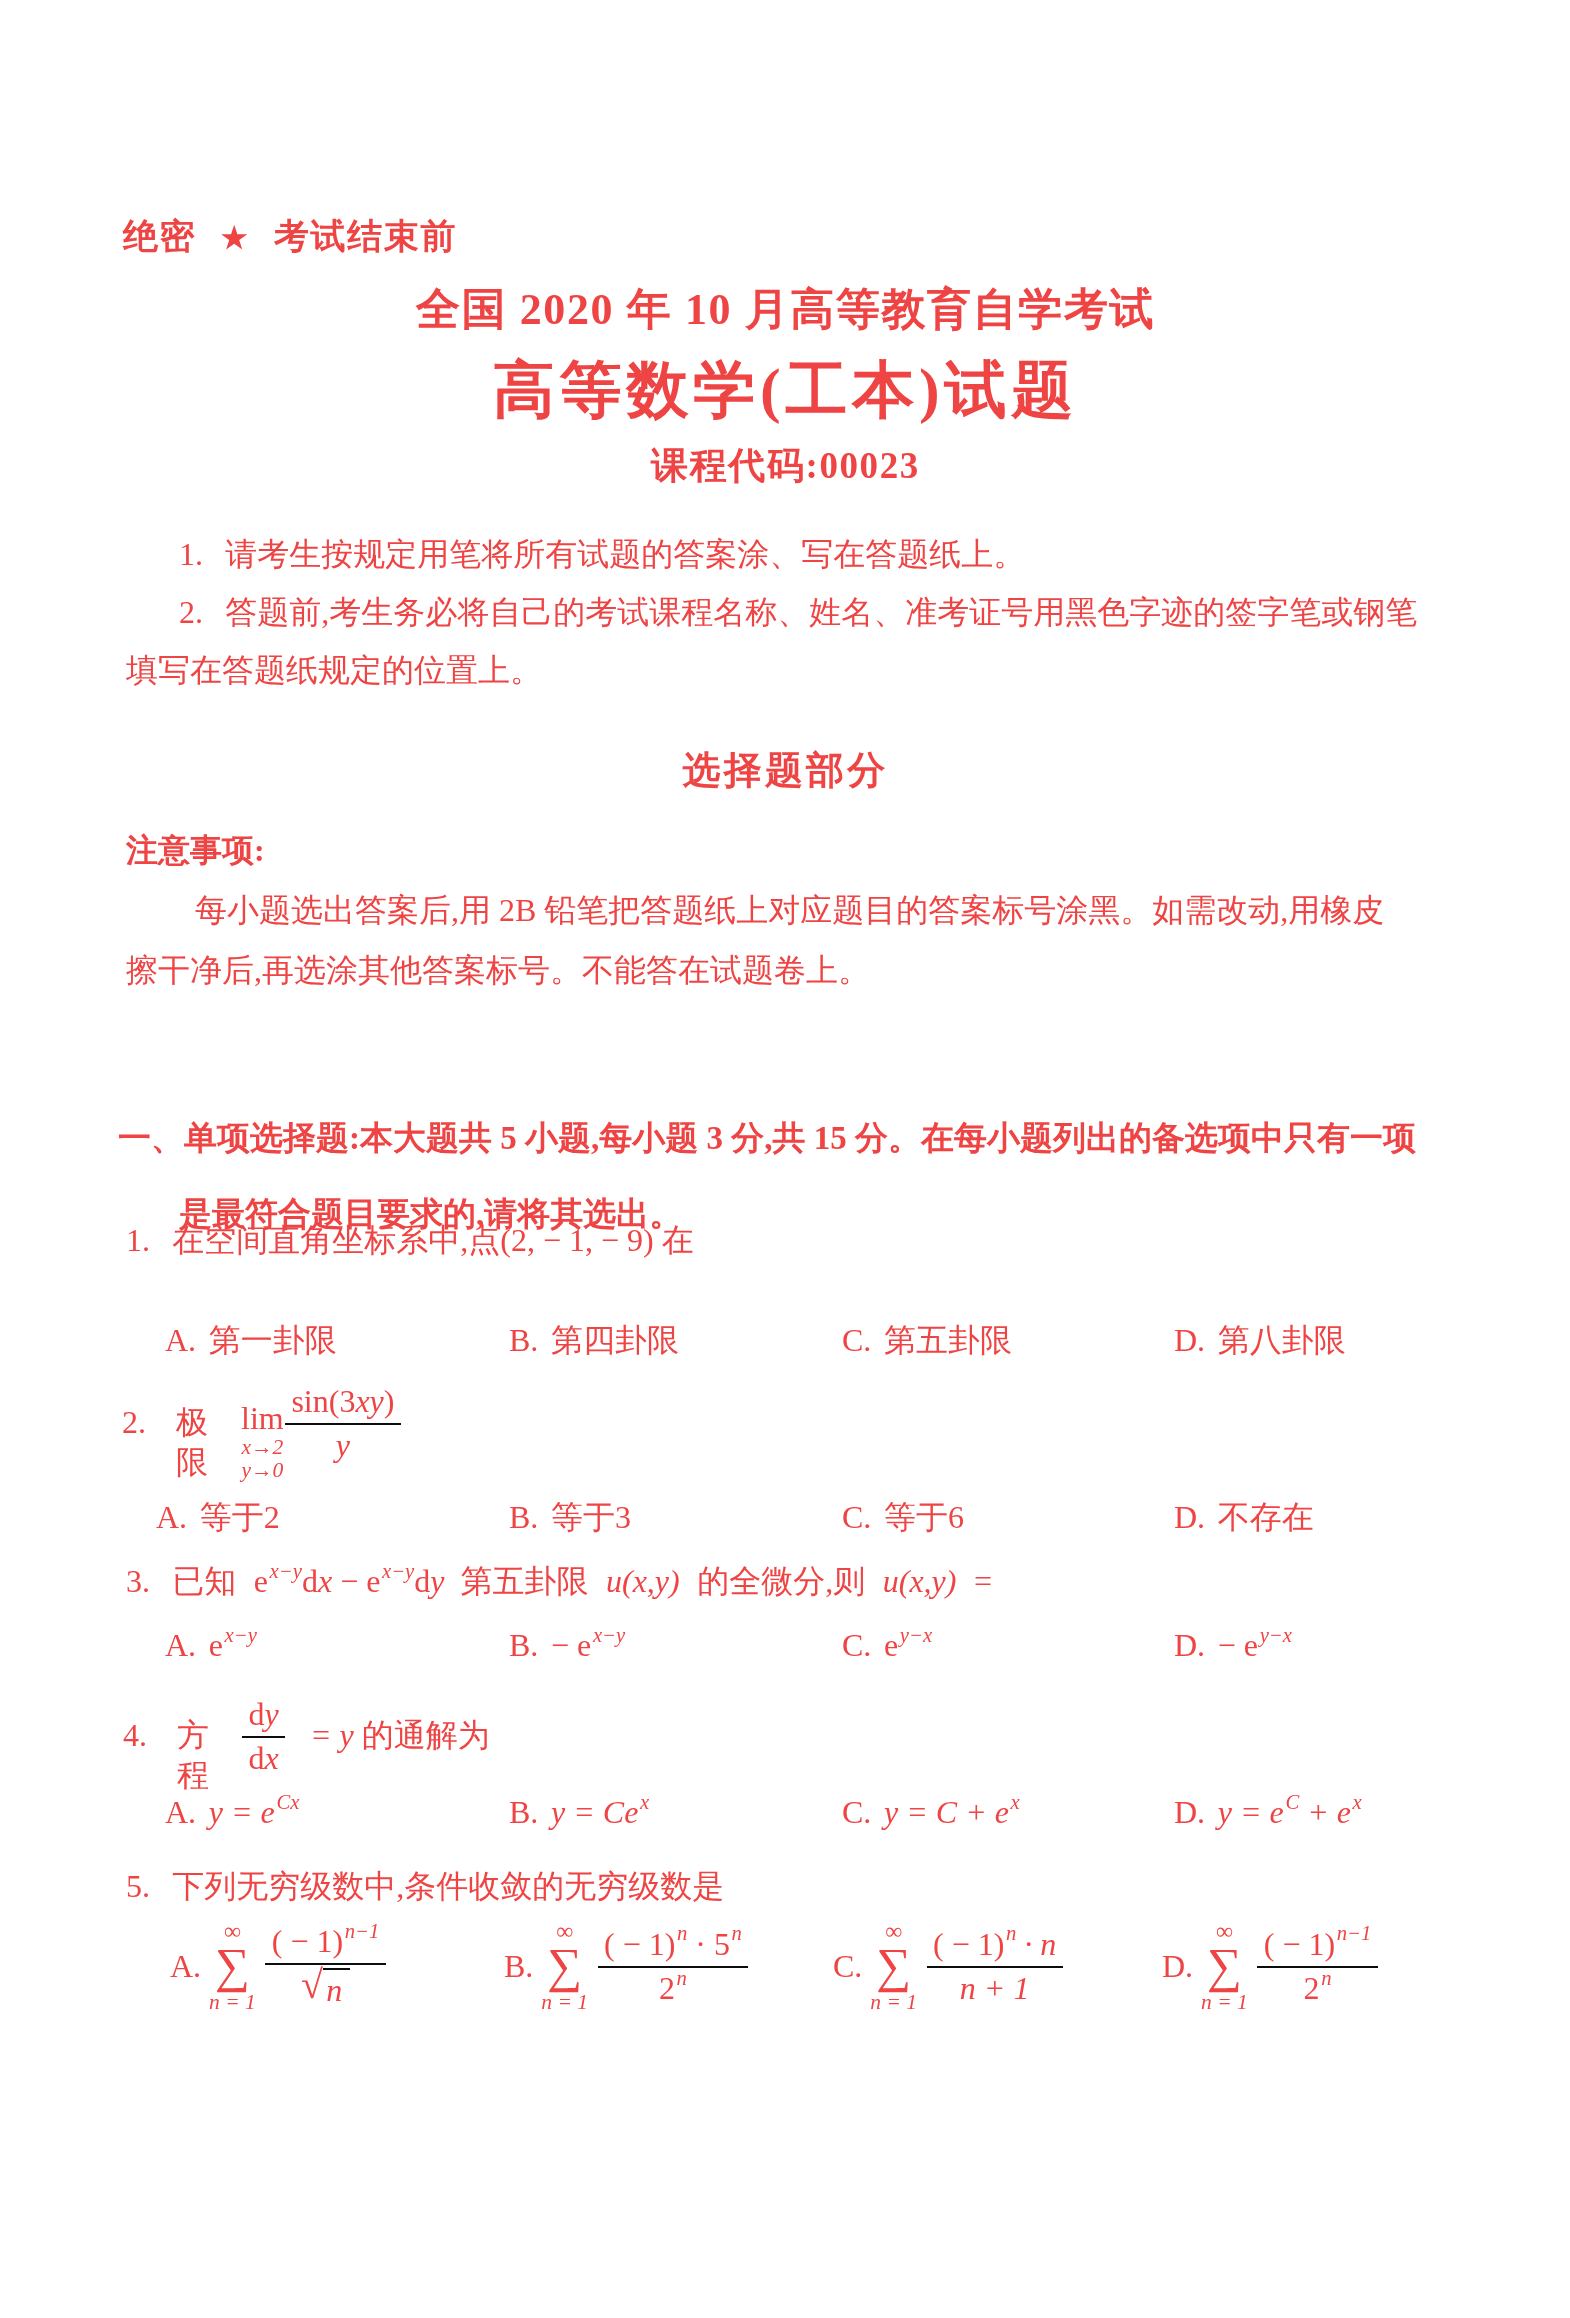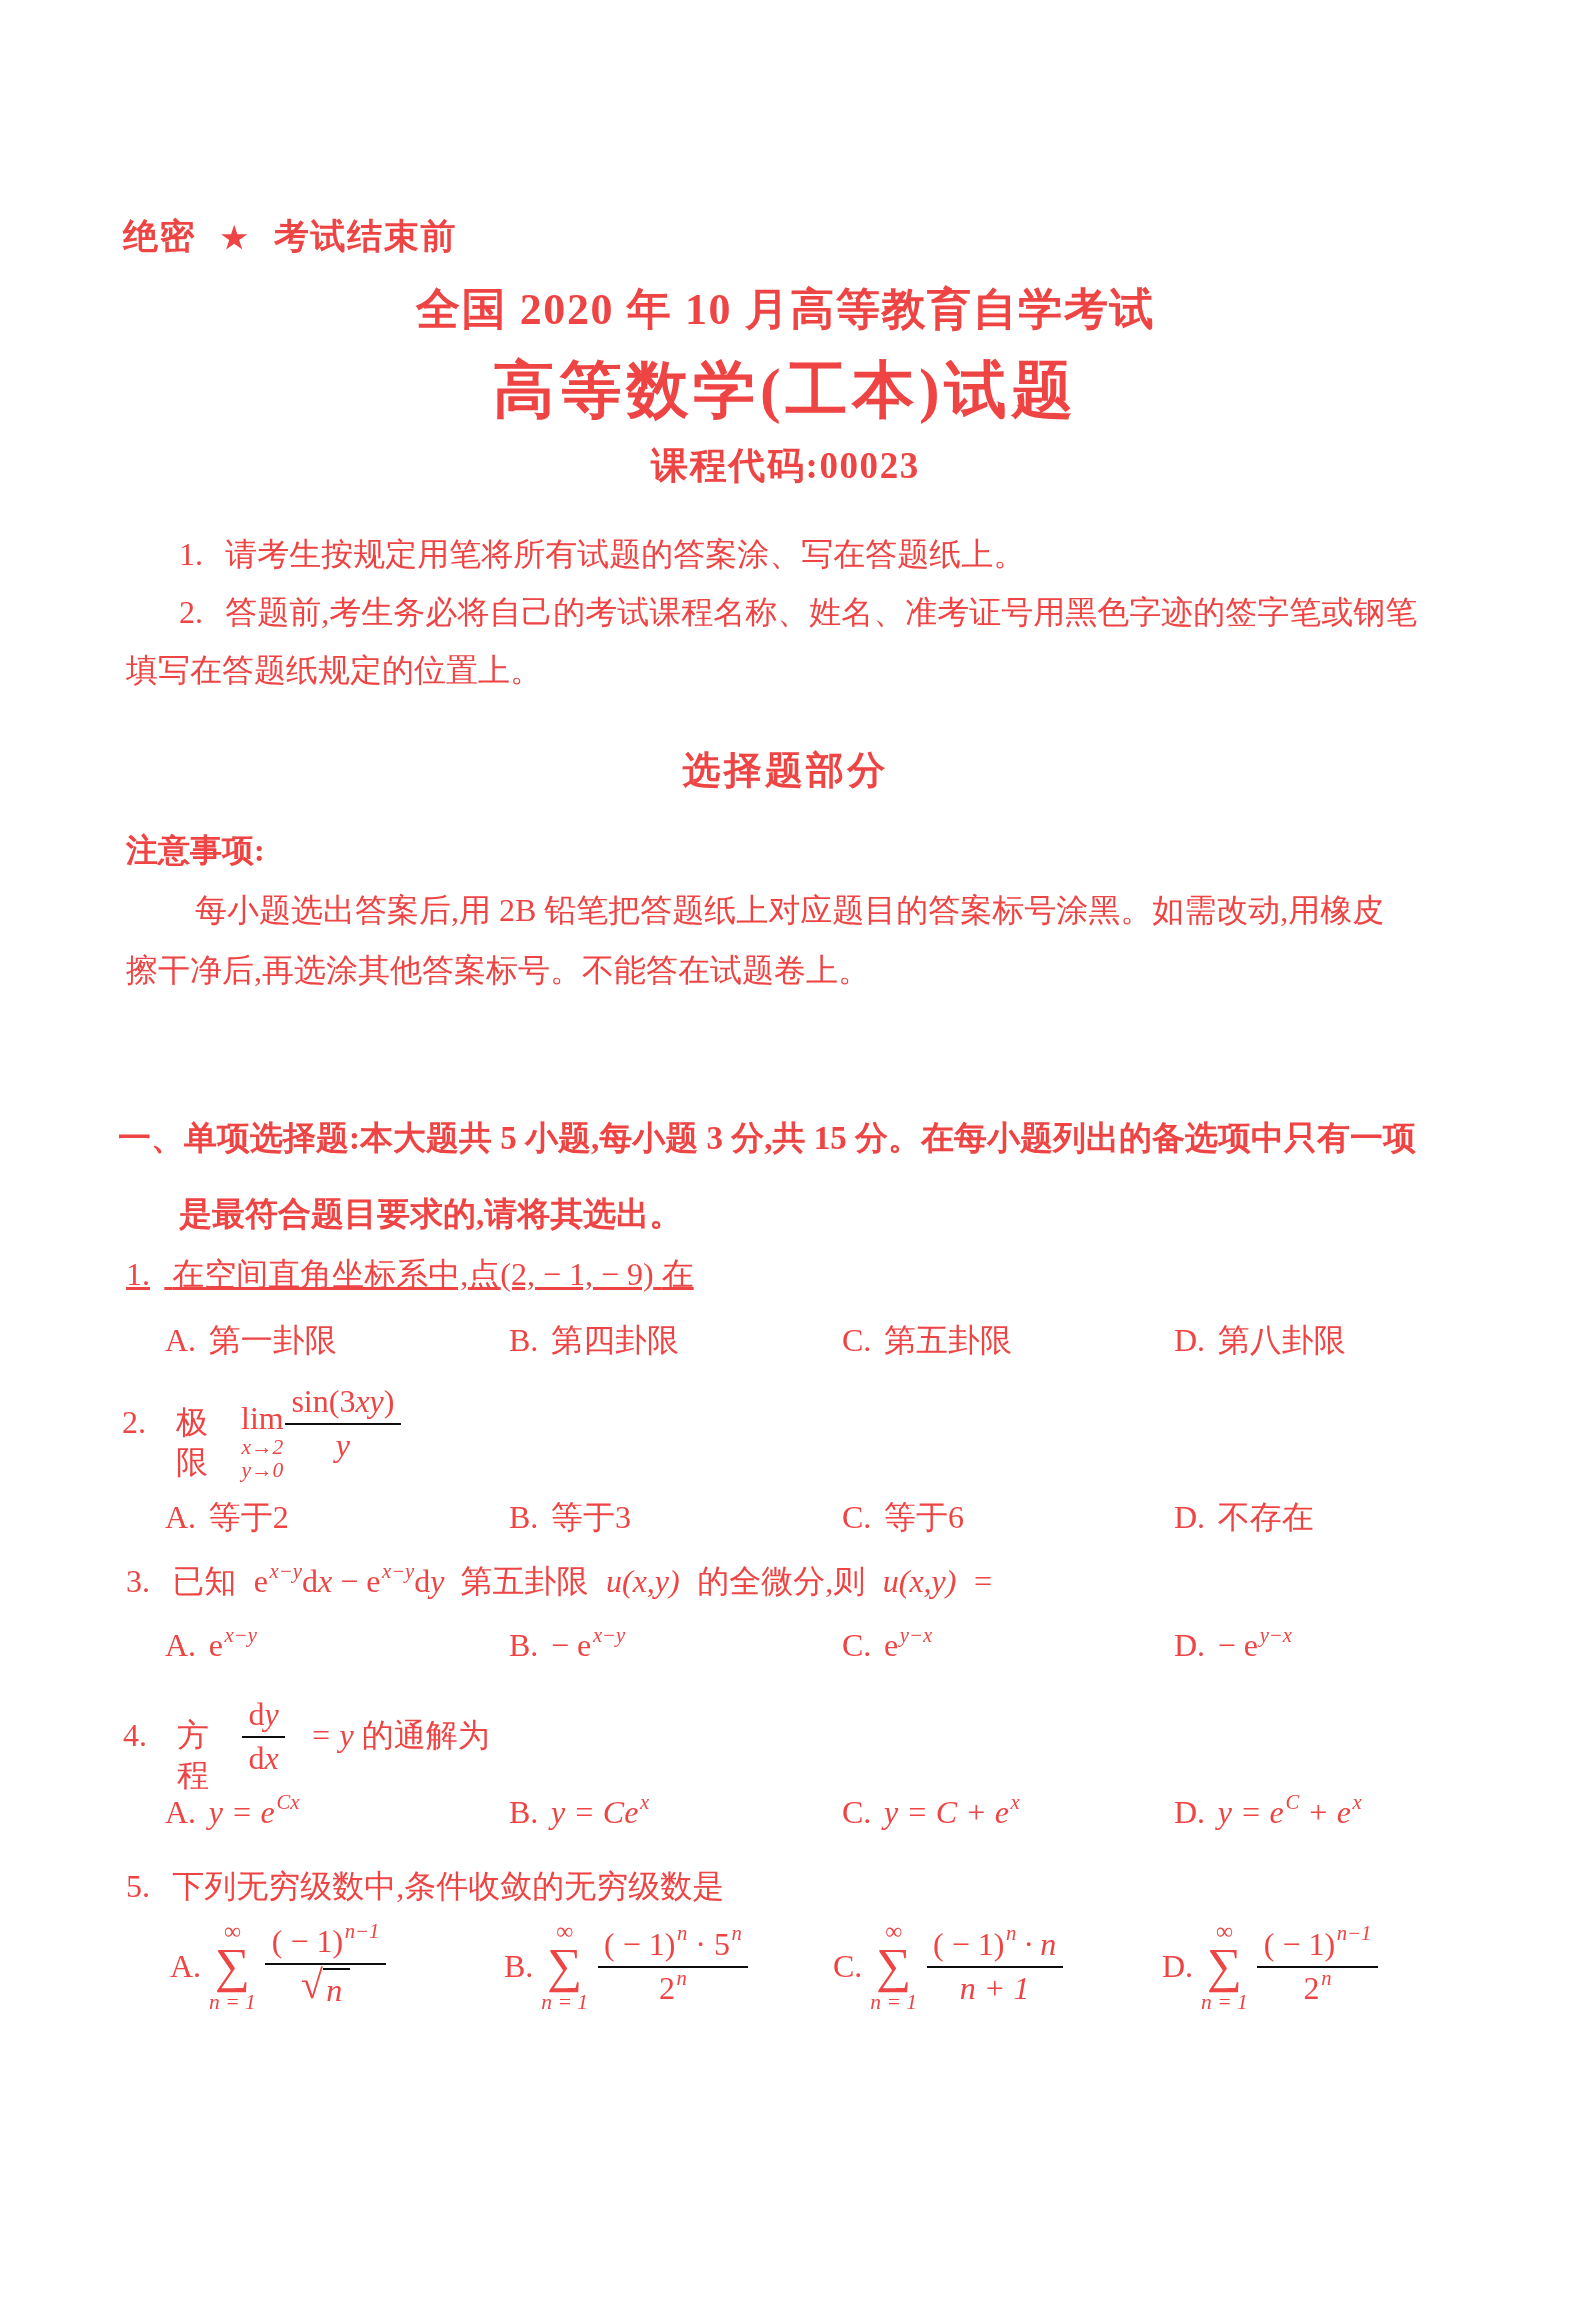--- a/index.html
+++ b/index.html
@@ -68,21 +68,21 @@
 
   <div class="abs center h-sec nowrap" style="top:745px;">选择题部分</div>
 
   <div class="abs fs40 b nowrap" style="left:126px;top:830px;">注意事项:</div>
   <div class="abs fs40 nowrap" style="left:195px;top:890px;">每小题选出答案后,用 2B 铅笔把答题纸上对应题目的答案标号涂黑。如需改动,用橡皮</div>
   <div class="abs fs40 nowrap" style="left:126px;top:950px;">擦干净后,再选涂其他答案标号。不能答在试题卷上。</div>
 
   <div class="abs ph nowrap" style="left:118px;top:1116px;">一、单项选择题:本大题共 5 小题,每小题 3 分,共 15 分。在每小题列出的备选项中只有一项</div>
   <div class="abs ph nowrap" style="left:179px;top:1192px;">是最符合题目要求的,请将其选出。</div>
 
-  <div class="abs fs40 nowrap" style="left:126px;top:1254px;text-decoration:underline;">
+  <div class="abs fs40 nowrap" style="left:126px;top:1220px;">
     <span class="qno">1.</span>
     <span>在空间直角坐标系中,点</span><span class="math">(2, − 1, − 9)</span>
     <span>在</span>
   </div>
   <div class="abs opt-row" style="top:1319px;">
     <span class="opt" style="left:165px;"><span class="olab">A.</span><span>第一卦限</span></span>
     <span class="opt" style="left:509px;"><span class="olab">B.</span><span>第四卦限</span></span>
     <span class="opt" style="left:842px;"><span class="olab">C.</span><span>第五卦限</span></span>
     <span class="opt" style="left:1174px;"><span class="olab">D.</span><span>第八卦限</span></span>
   </div>
@@ -94,21 +94,21 @@
       <span class="limword">lim</span>
       <span class="limsub">x→2</span>
       <span class="limsub">y→0</span>
     </span>
     <span class="abs frac math" style="left:163px;top:0;">
       <span class="fnum"><span class="rm">sin(3</span><span class="it">xy</span><span class="rm">)</span></span>
       <span class="fden it">y</span>
     </span>
   </div>
   <div class="abs opt-row" style="top:1496px;">
-    <span class="opt" style="left:165px;"><span class="olab">A.</span><span>等于2</span></span>
+    <span class="opt" style="left:156px;"><span class="olab">A.</span><span>等于2</span></span>
     <span class="opt" style="left:509px;"><span class="olab">B.</span><span>等于3</span></span>
     <span class="opt" style="left:842px;"><span class="olab">C.</span><span>等于6</span></span>
     <span class="opt" style="left:1174px;"><span class="olab">D.</span><span>不存在</span></span>
   </div>
 
   <div class="abs fs40 nowrap" style="left:126px;top:1561px;">
     <span class="qno">3.</span>
     <span class="g1">已知</span>
     <span class="math rm"><span>e</span><sup class="sp">x−y</sup><span>d</span><span class="it">x</span>
     <span>−</span>

